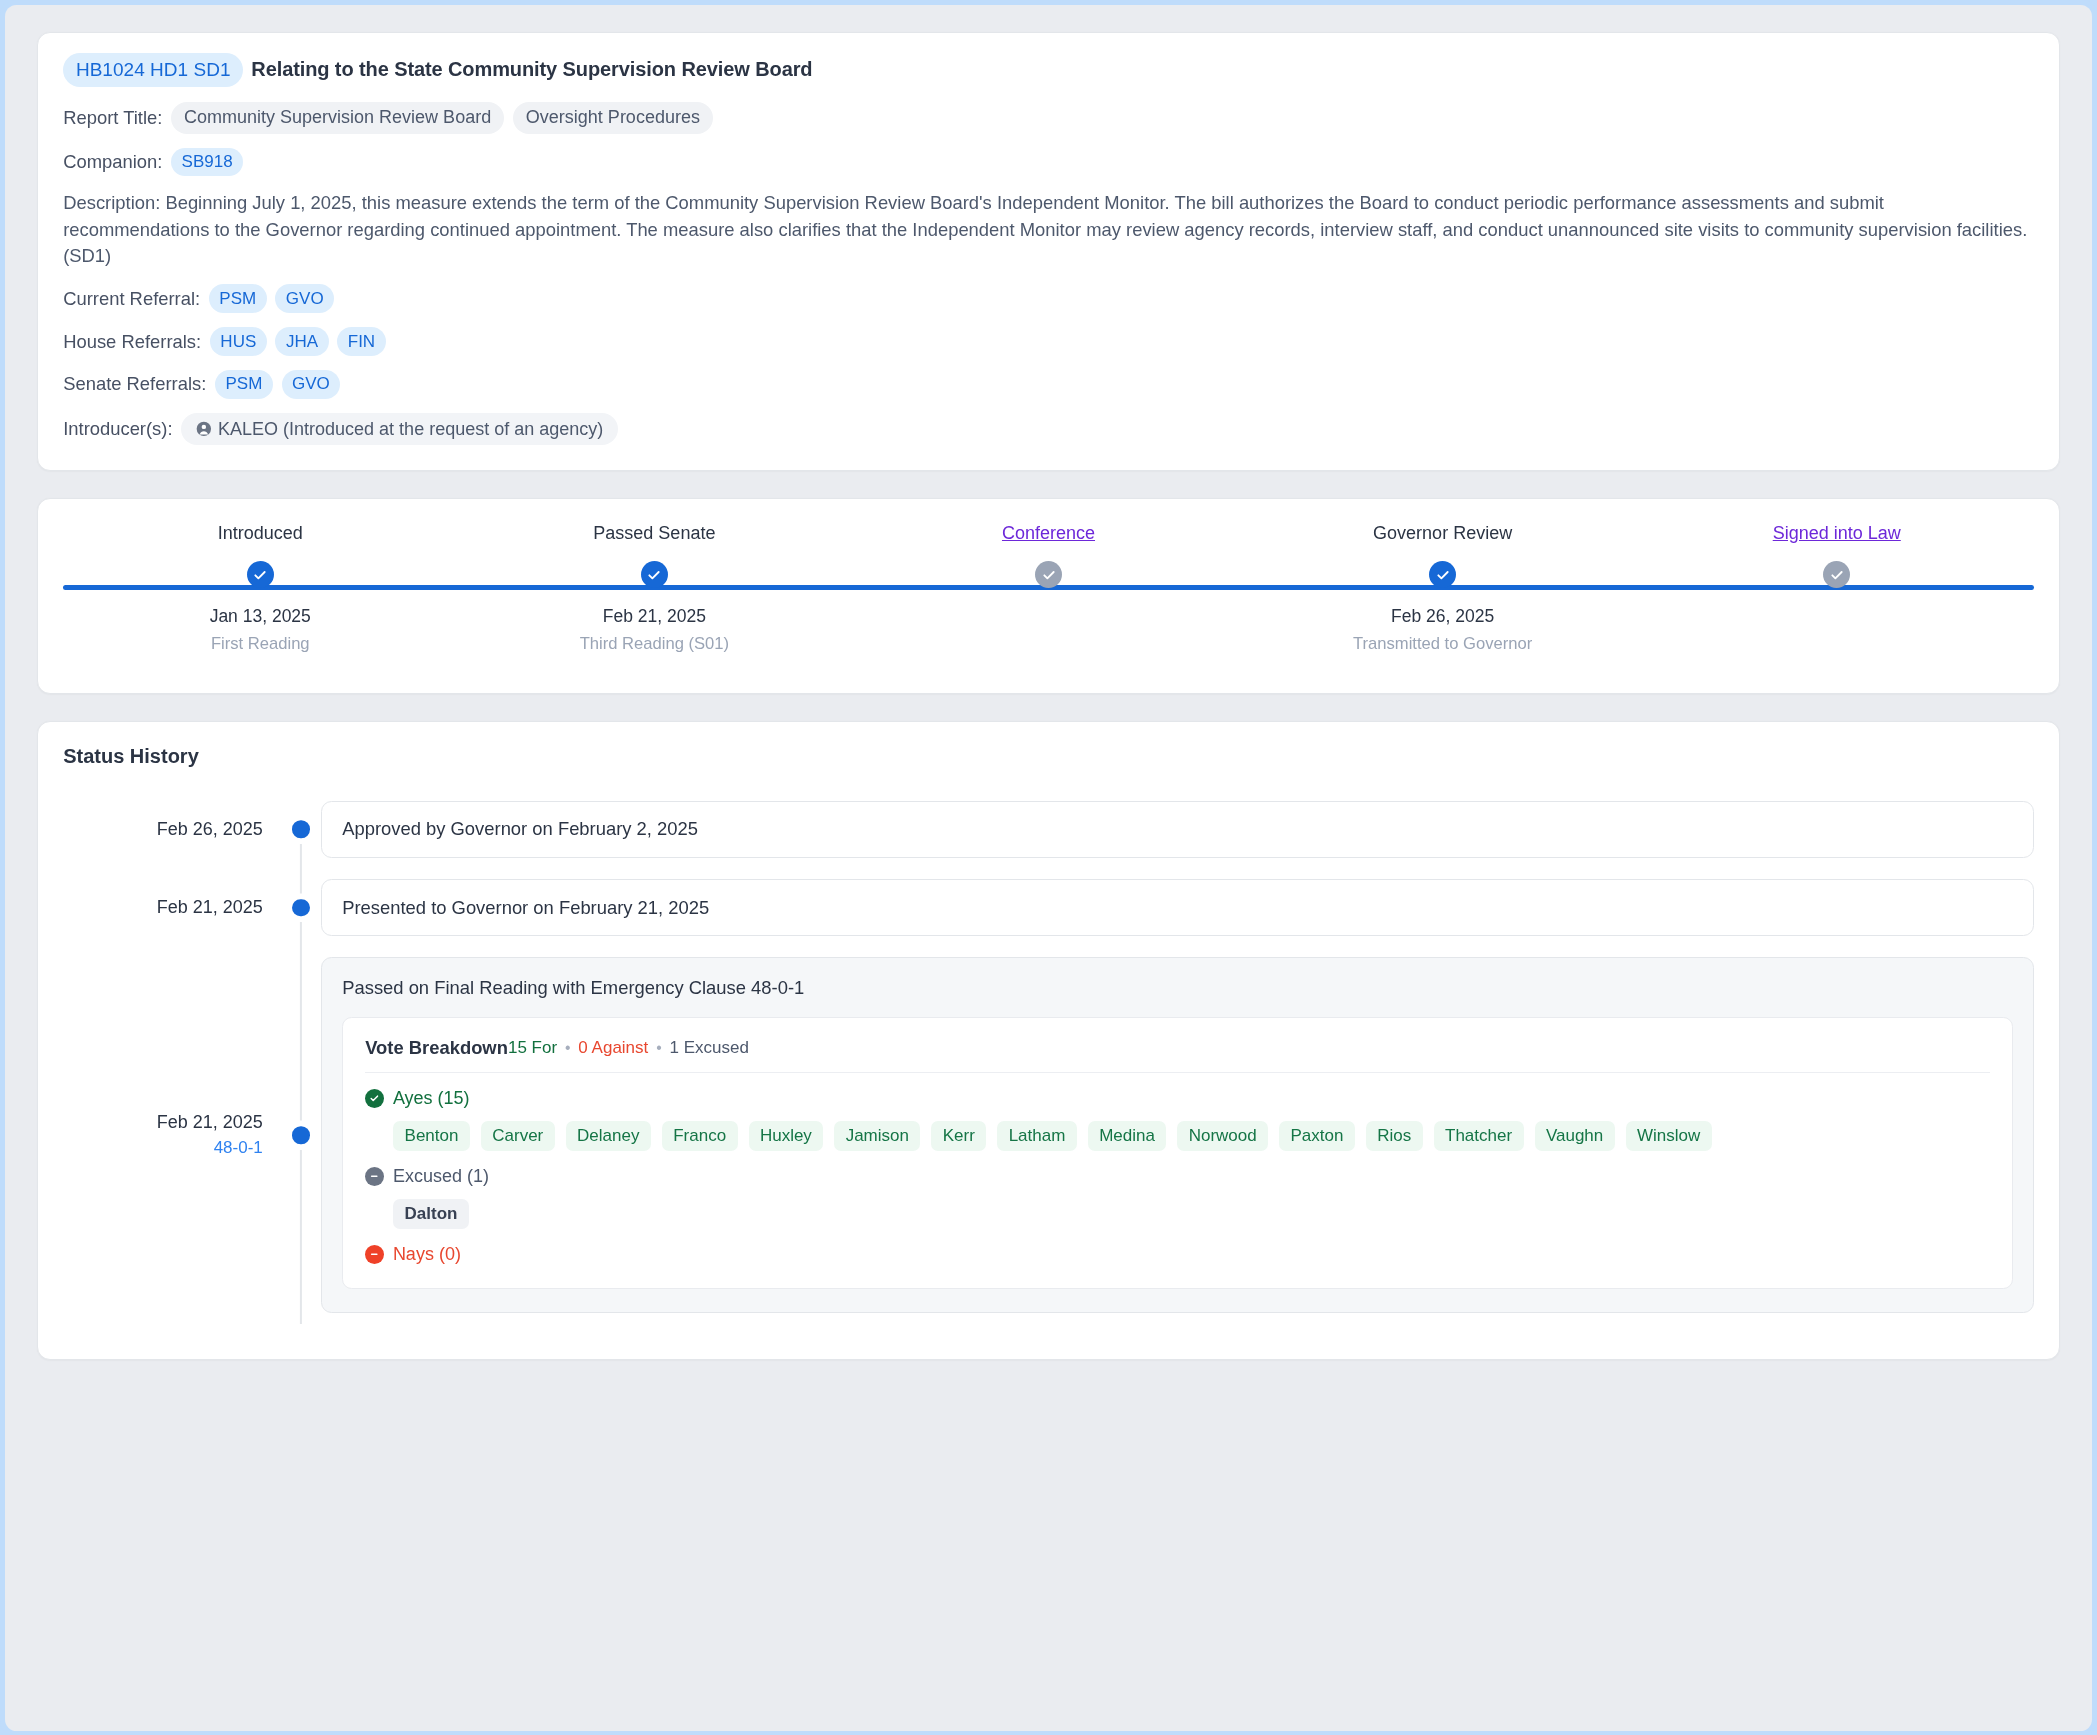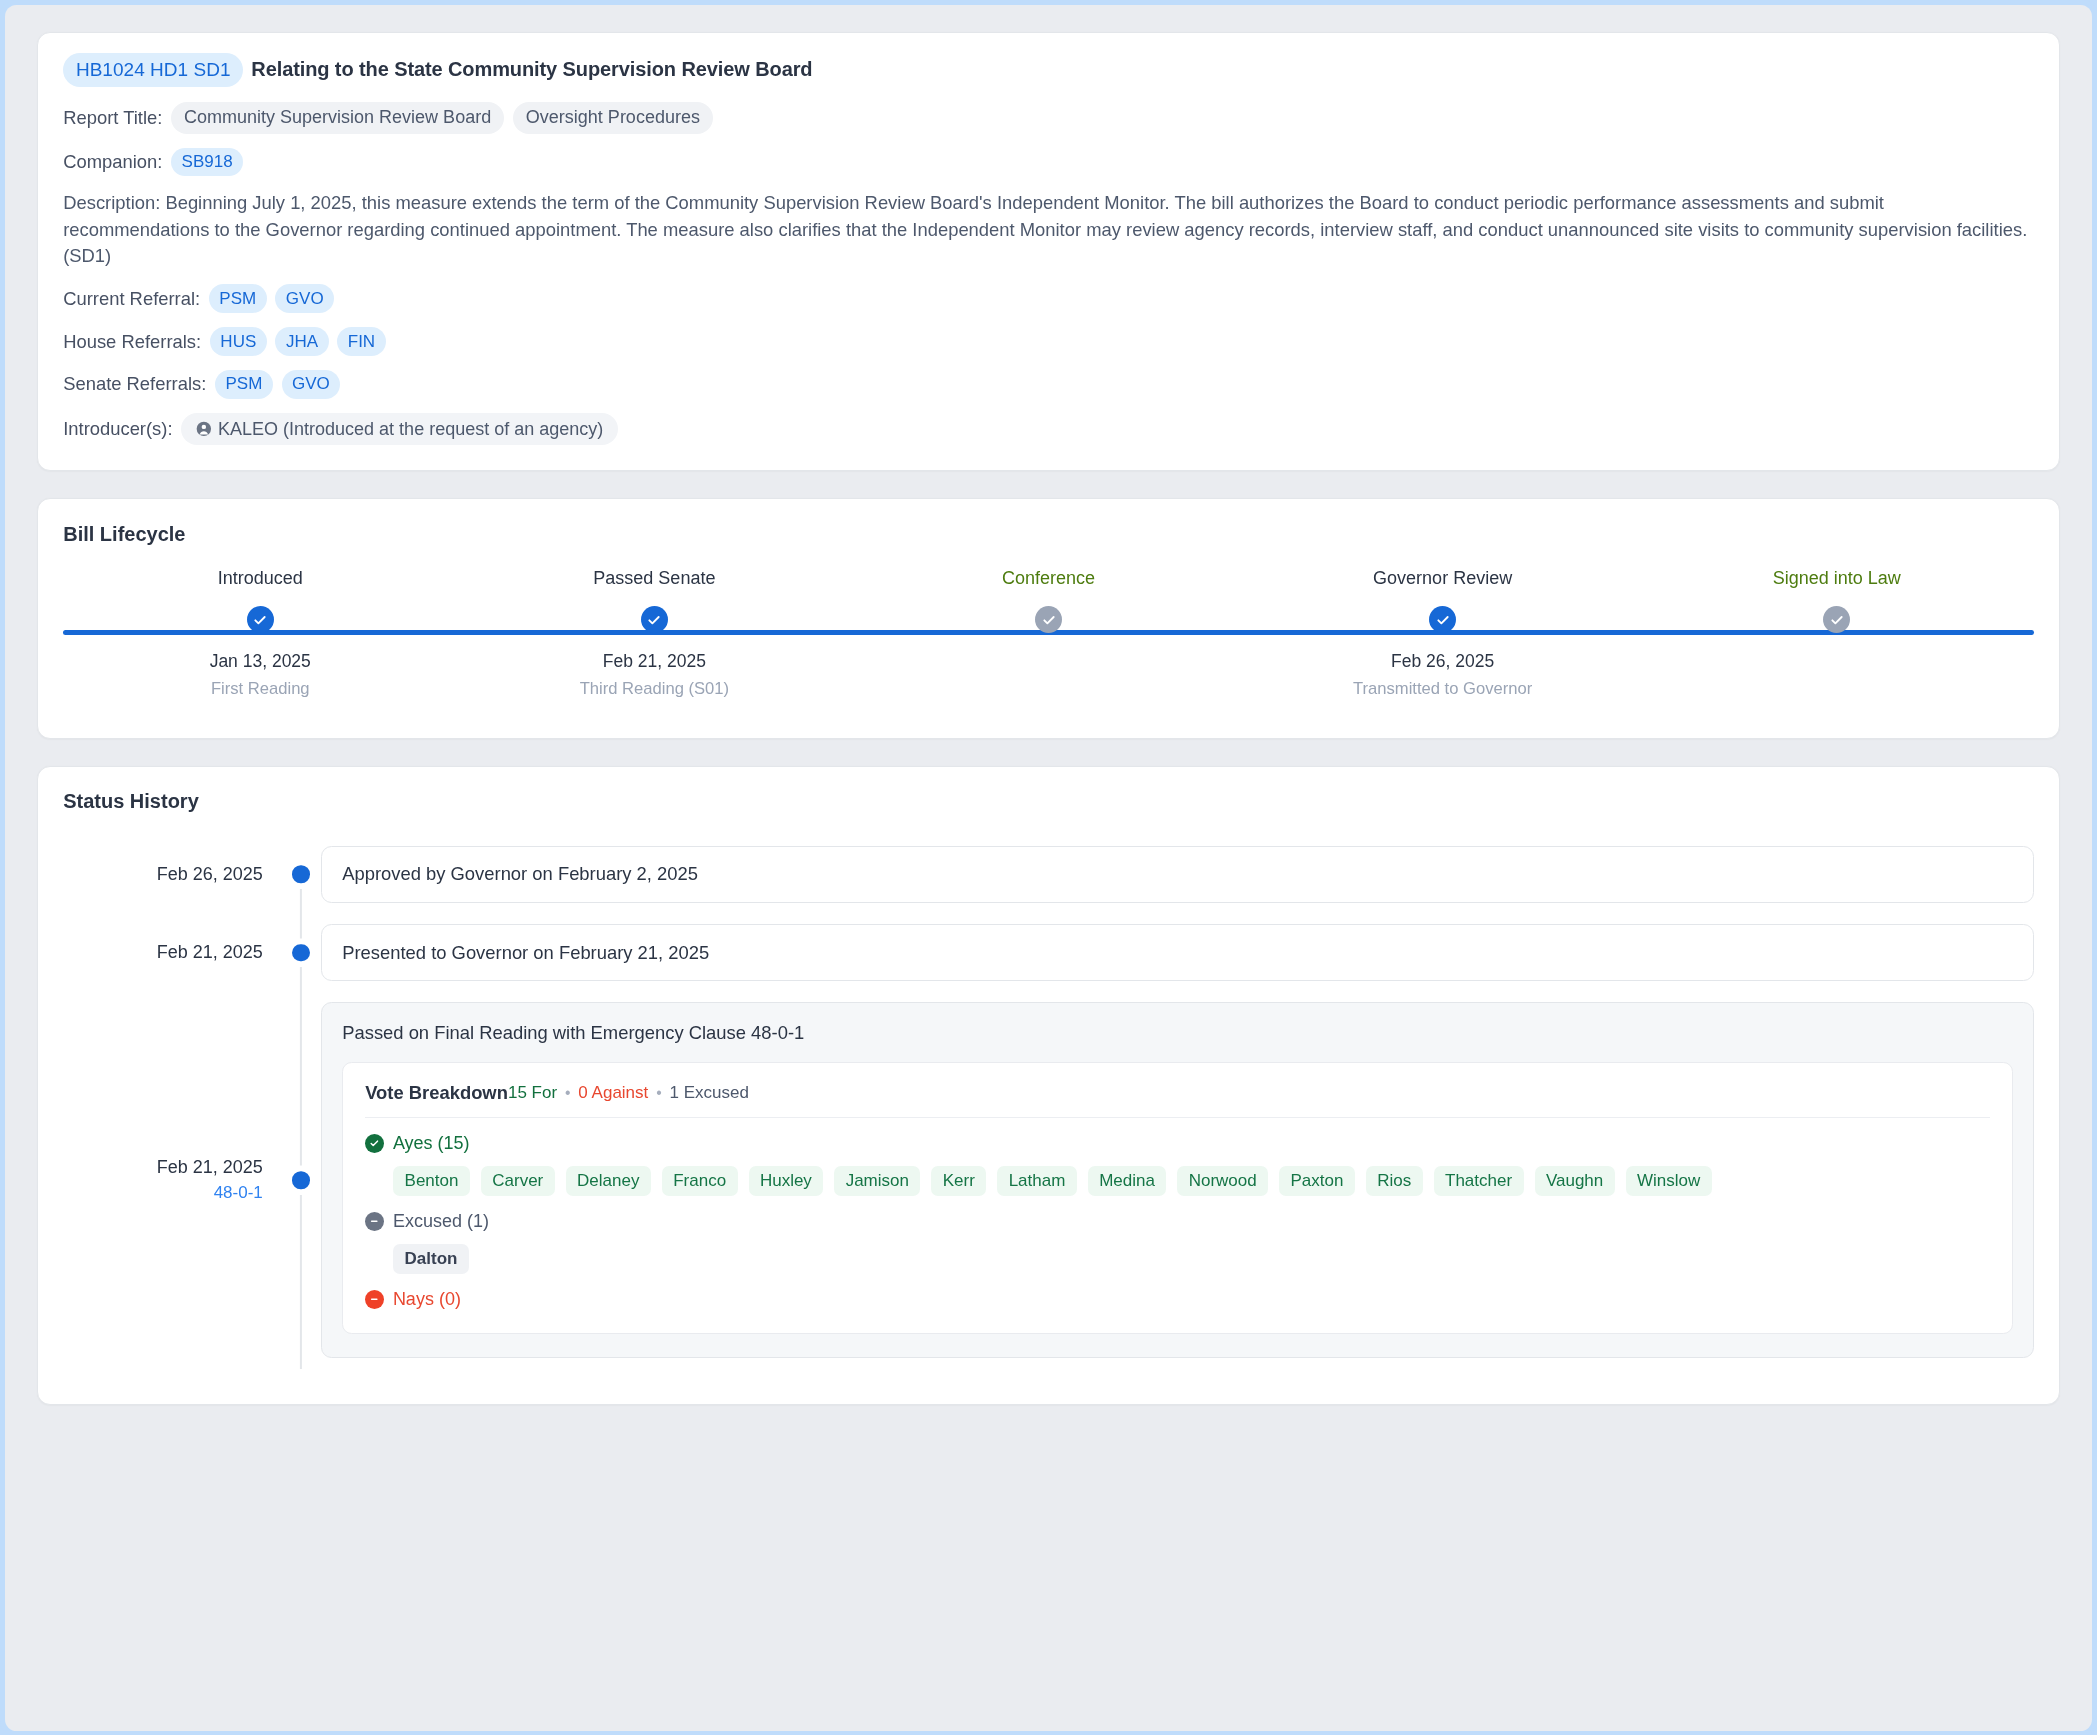--- a/index.html
+++ b/index.html
@@ -153,21 +153,21 @@
     flex-direction: column;
     align-items: center;
   }
   .step-label {
     font-size: 18px;
     font-weight: 500;
     color: #2b3444;
     white-space: nowrap;
     margin-bottom: 17.5px;
   }
-  .step.inactive .step-label { color: #4d7c0f; font-weight: 400; }
+  .step.inactive .step-label { color: #6d28d9; font-weight: 400; text-decoration: underline; }
   .step-dot {
     width: 27px;
     height: 27px;
     border-radius: 50%;
     background: #1668d6;
     display: flex;
     align-items: center;
     justify-content: center;
     position: relative;
     z-index: 2;
@@ -391,21 +391,20 @@
               <path d="M5.6 20.5c1.1-3.2 3.5-4.8 6.4-4.8s5.3 1.6 6.4 4.8z" fill="#ffffff"></path>
             </svg>
           </span>
           <span>KALEO (Introduced at the request of an agency)</span>
         </span>
       </div>
 
     </div>
 
     <div class="card" id="lifecycle-card">
-      <div class="section-title">Bill Lifecycle</div>
 
       <div class="lifecycle-track">
         <div class="track-line"></div>
         <div class="steps">
 
           <div class="step">
             <div class="step-label">Introduced</div>
             <div class="step-dot">
               <svg viewBox="0 0 24 24">
                   <path d="M4 12.5l5.2 5.2L20 6.9" fill="none" stroke="#ffffff" stroke-width="3.2" stroke-linecap="round" stroke-linejoin="round"></path>

